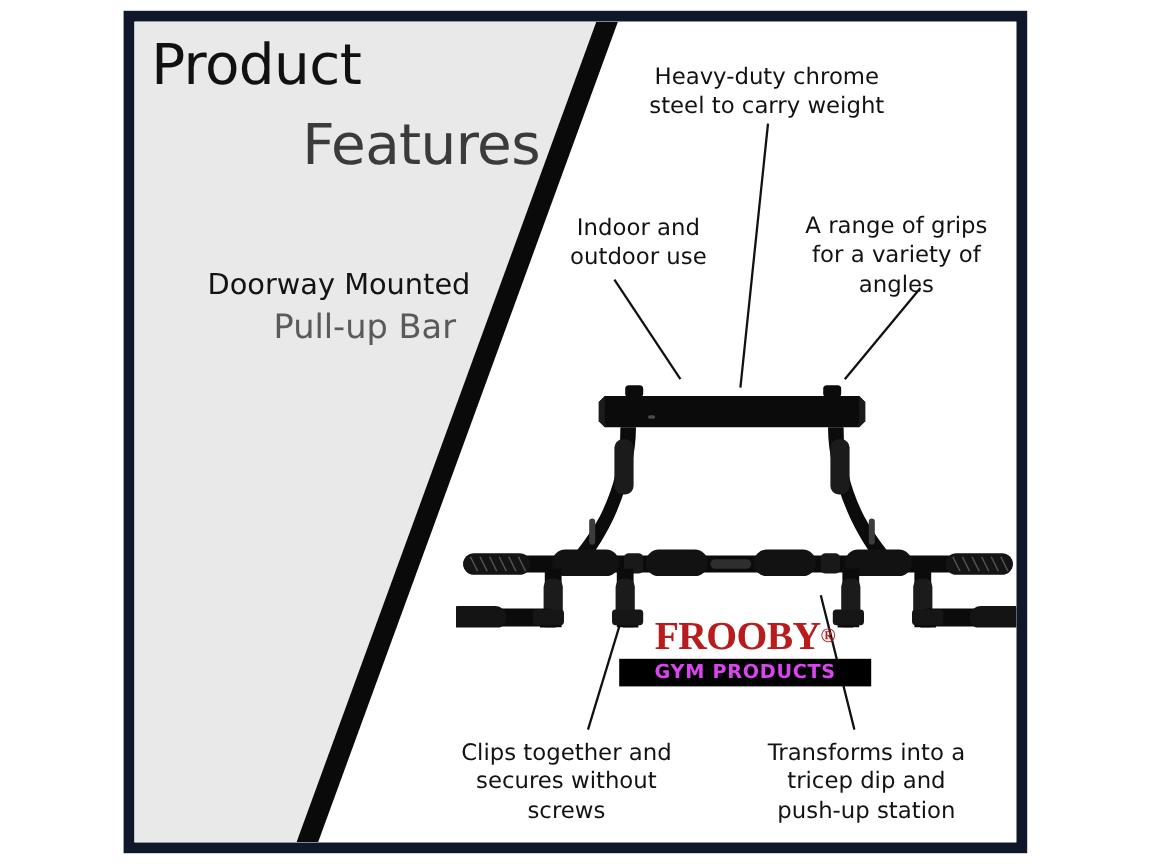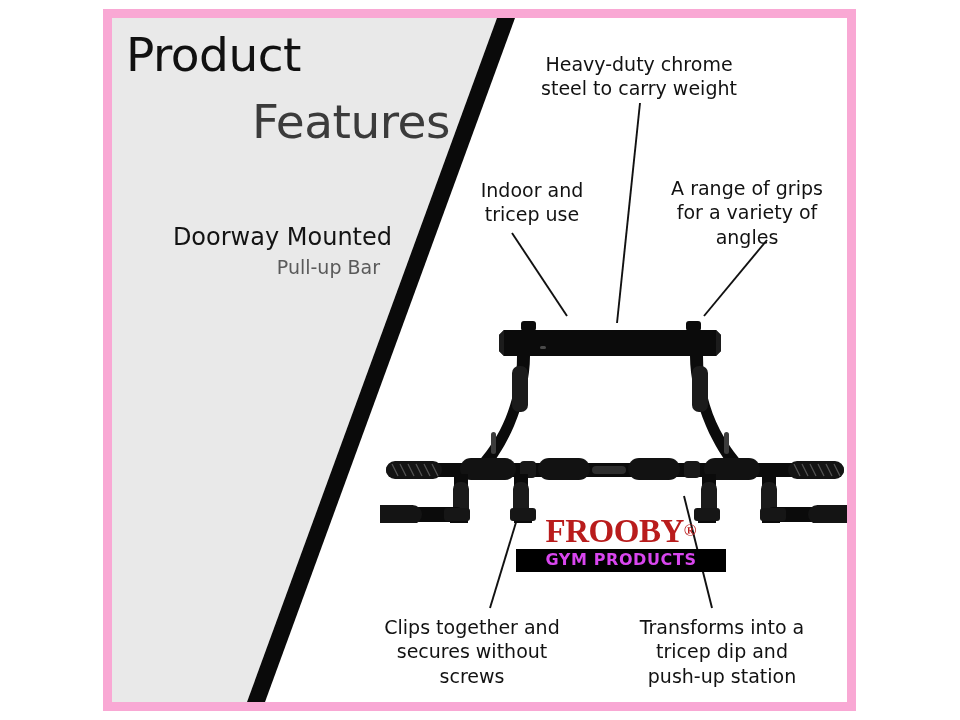--- a/index.html
+++ b/index.html
@@ -24,21 +24,21 @@
   }
 
   
   .frame {
     position: absolute;
     left: 103px;
     top: 9px;
     width: 753px;
     height: 702px;
     box-sizing: border-box;
-    border: 9px solid #f9a8d4;
+    border: 9px solid #0f172a;
     background: #ffffff;
     overflow: hidden;
   }
 
   .frame-inner {
     position: absolute;
     left: 0; top: 0;
     width: 735px;
     height: 684px;
     overflow: hidden;
@@ -104,21 +104,21 @@
   }
   .subtitle .sub1 {
     font-size: 24px;
     line-height: 1.2;
     color: #131313;
     text-align: right;
     padding-left: 8px;
     white-space: nowrap;
   }
   .subtitle .sub2 {
-    font-size: 19px;
+    font-size: 28px;
     line-height: 1.2;
     color: #5a5a5a;
     text-align: right;
     padding-right: 12px;
     margin-top: 4px;
     white-space: nowrap;
   }
 
   
   .callout {
@@ -220,21 +220,21 @@
         <line x1="655" y1="222" x2="592" y2="298" stroke="#111111" stroke-width="1.9"></line>
 
         <line x1="378" y1="590" x2="412" y2="478" stroke="#111111" stroke-width="1.9"></line>
 
         <line x1="600" y1="590" x2="572" y2="478" stroke="#111111" stroke-width="1.9"></line>
       </svg>
 
       <div class="callout c-top">Heavy-duty chrome
 steel to carry weight</div>
       <div class="callout c-indoor">Indoor and
-tricep use</div>
+outdoor use</div>
       <div class="callout c-grips">A range of grips
 for a variety of
 angles</div>
       <div class="callout c-trans">Transforms into a
 tricep dip and
 push-up station</div>
       <div class="callout c-clips">Clips together and
 secures without
 screws</div>
 

